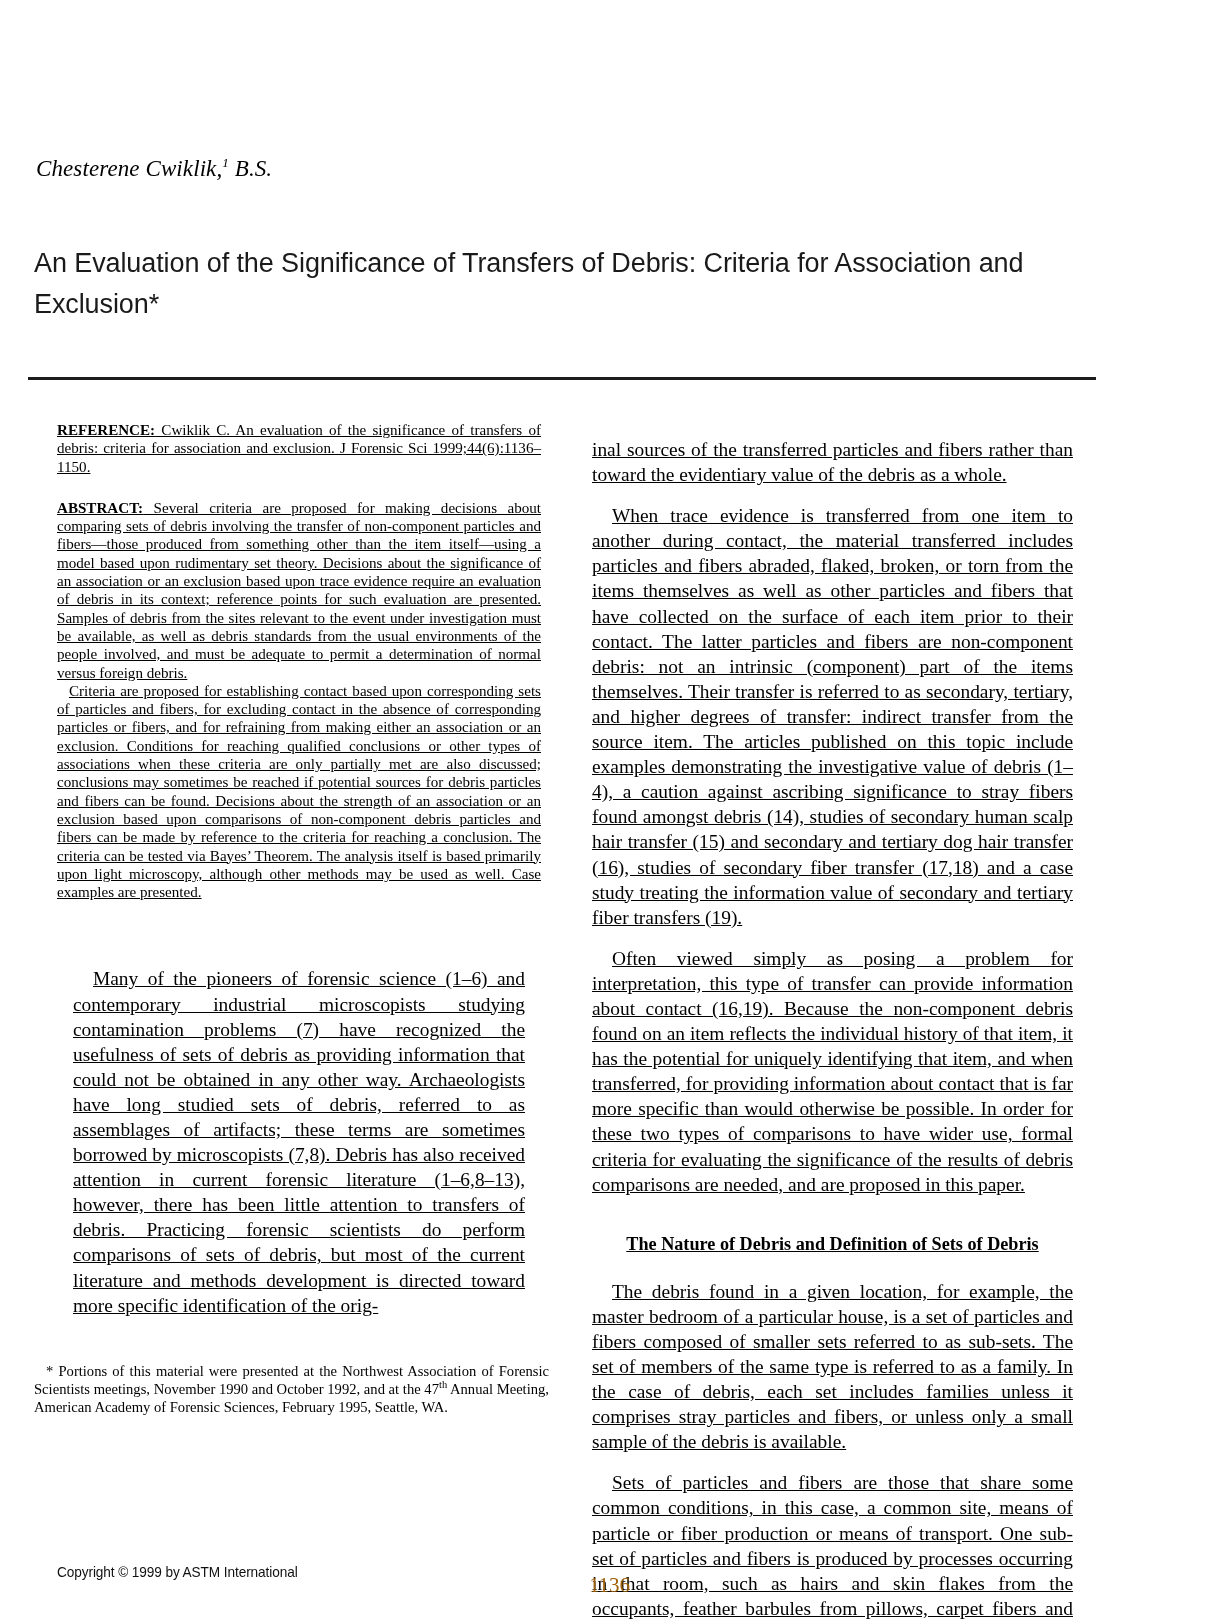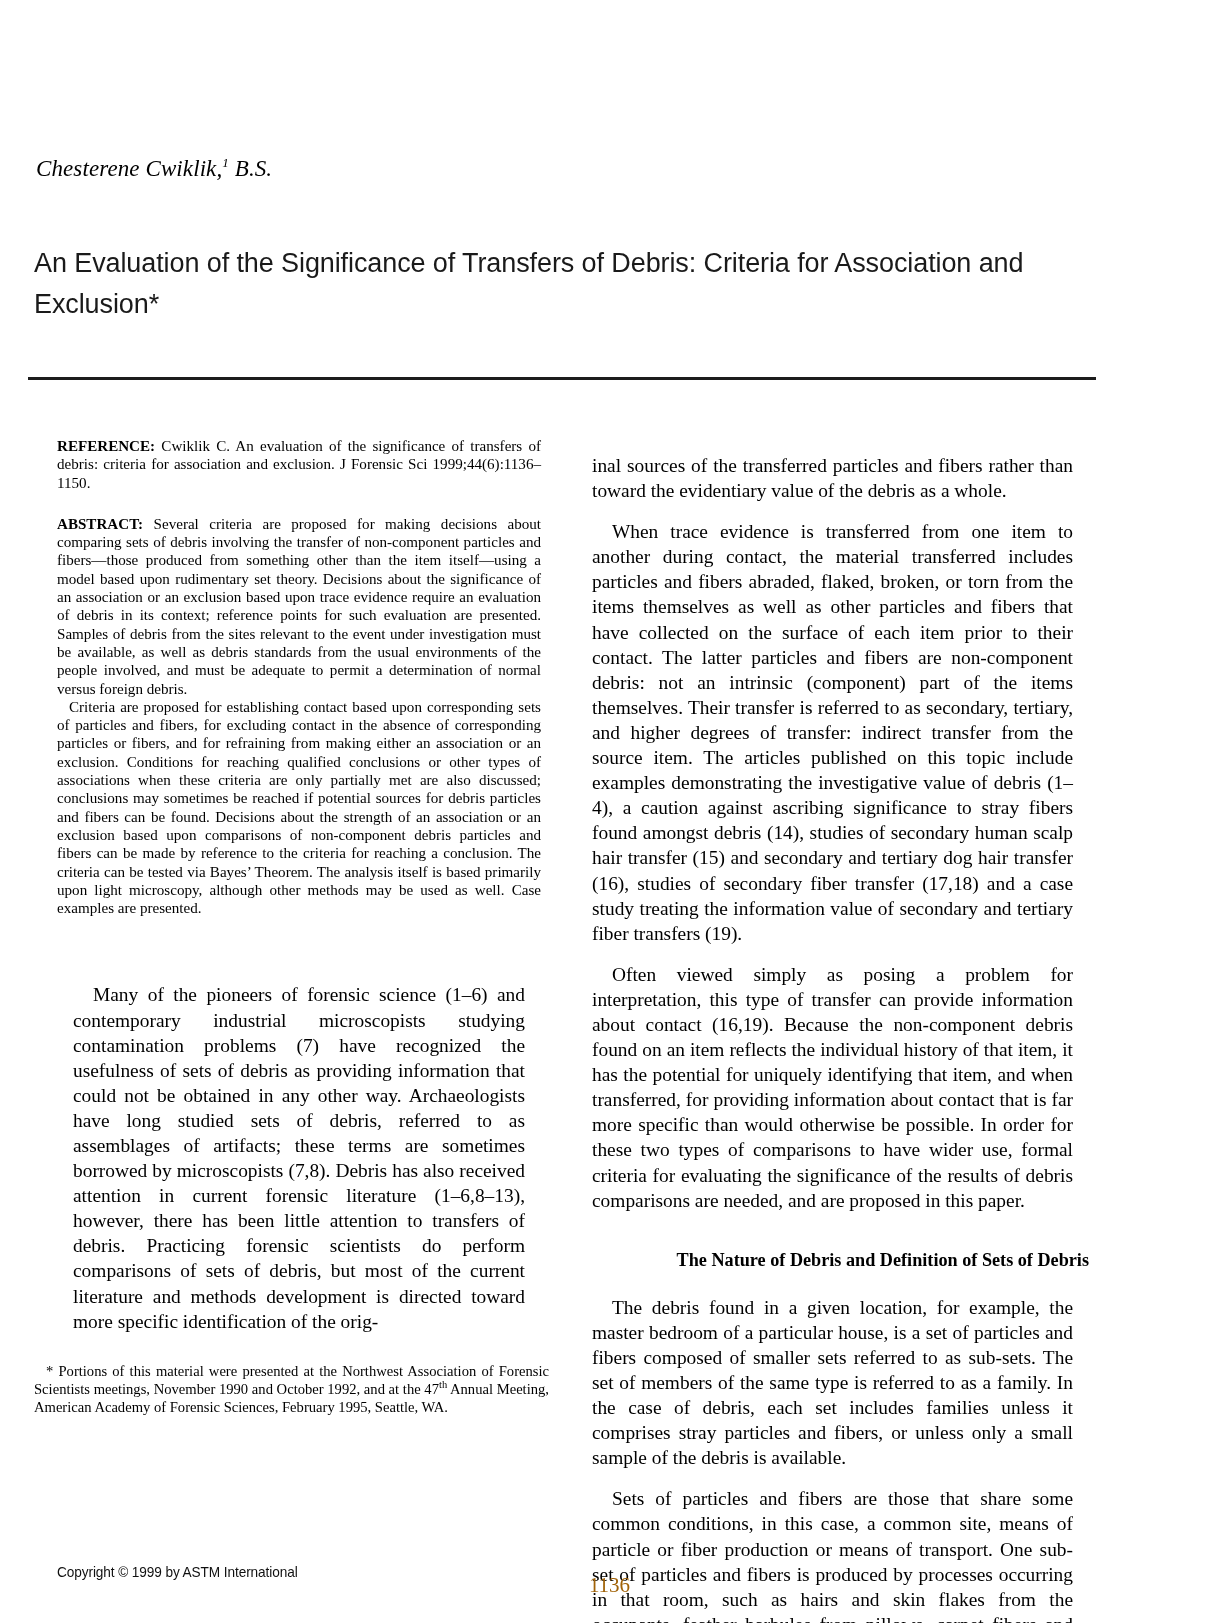--- a/index.html
+++ b/index.html
@@ -58,21 +58,22 @@
     left: 28px;
     top: 377px;
     width: 1068px;
     height: 3px;
     background: #1c1c1c;
   }
 
   
   .col {
     position: absolute;
-    top: 437px;
+    top: 421px;
+    text-decoration: underline;
   }
   .col-left {
     left: 57px;
     width: 484px;
   }
   .col-right {
     left: 576px;
     width: 513px;
   }
 
@@ -108,21 +109,21 @@
   .bodytext p.noindent {
     text-indent: 0;
   }
   .section-head {
     font-size: 18.2px;
     font-weight: bold;
     line-height: 25px;
     margin: 0;
     padding-top: 19px;
     padding-bottom: 6px;
-    text-align: right;
+    text-align: center;
   }
 
   .body-gap { height: 27px; }
 
   
   .footnote-zone {
     position: absolute;
     left: 34px;
     top: 1362px;
     width: 515px;

